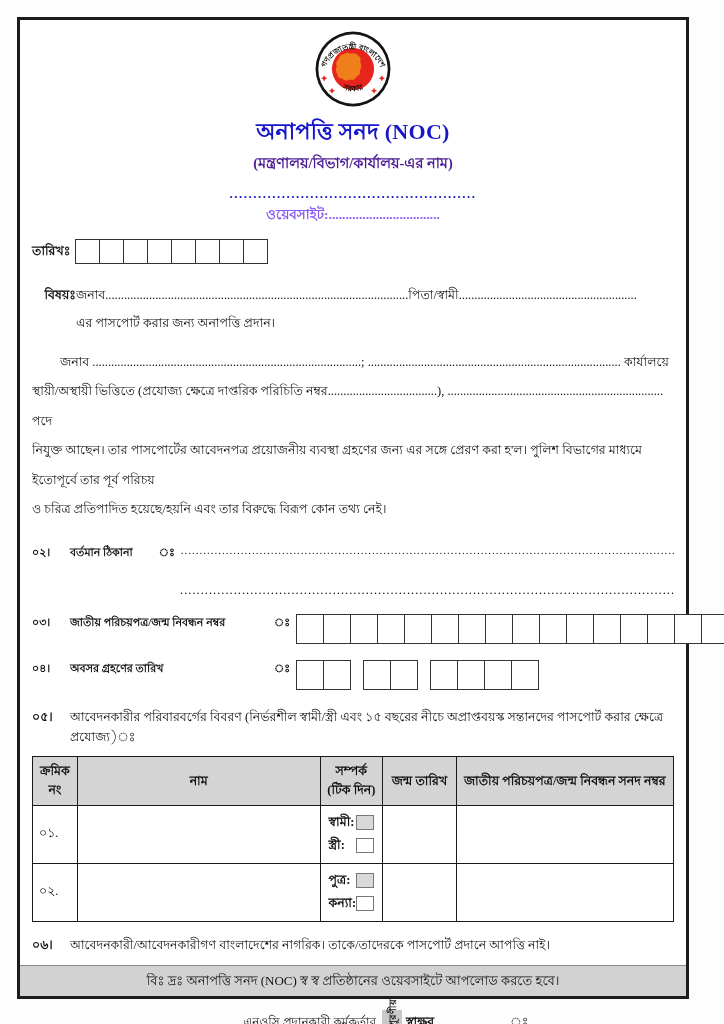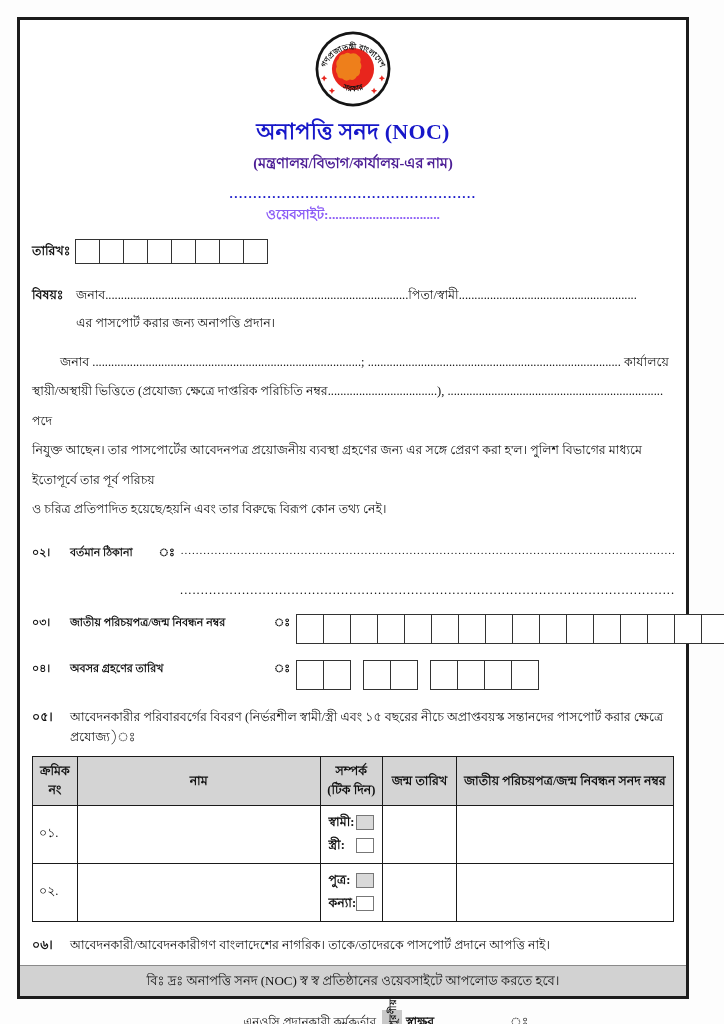--- a/index.html
+++ b/index.html
@@ -24,21 +24,21 @@
   .memo-row{display:flex;justify-content:space-between;align-items:center;margin-top:12px;}
   .memo{font-size:12.5px;font-weight:600;}
   .date-wrap{display:flex;align-items:center;gap:5px;}
   .date-label{font-size:12.5px;font-weight:bold;}
   .boxrow{display:inline-flex;}
   .boxrow .box{width:23px;height:23px;border:1.3px solid #333;border-left:none;background:#fff;}
   .boxrow .box:first-child{border-left:1.3px solid #333;}
   .bigboxrow .box{width:26px;height:28px;}
   
   .subject{display:flex;margin-top:22px;font-size:12.5px;}
-  .subject-label{font-weight:bold;width:44px;flex:none;}
+  .subject-label{font-weight:bold;width:44px;flex:none;text-align:right;}
   .subject-lines{flex:1;}
   .subject-l2{margin-top:8px;}
   
   .para{margin-top:14px;font-size:12.5px;line-height:2.35;}
   .para-l1{padding-left:28px;}
   
   .item{display:flex;align-items:flex-start;margin-top:16px;font-size:11px;}
   .item-no{width:38px;flex:none;font-weight:600;}
   .item-label{font-weight:600;flex:none;}
   .colon{font-weight:bold;margin:0 6px;}

